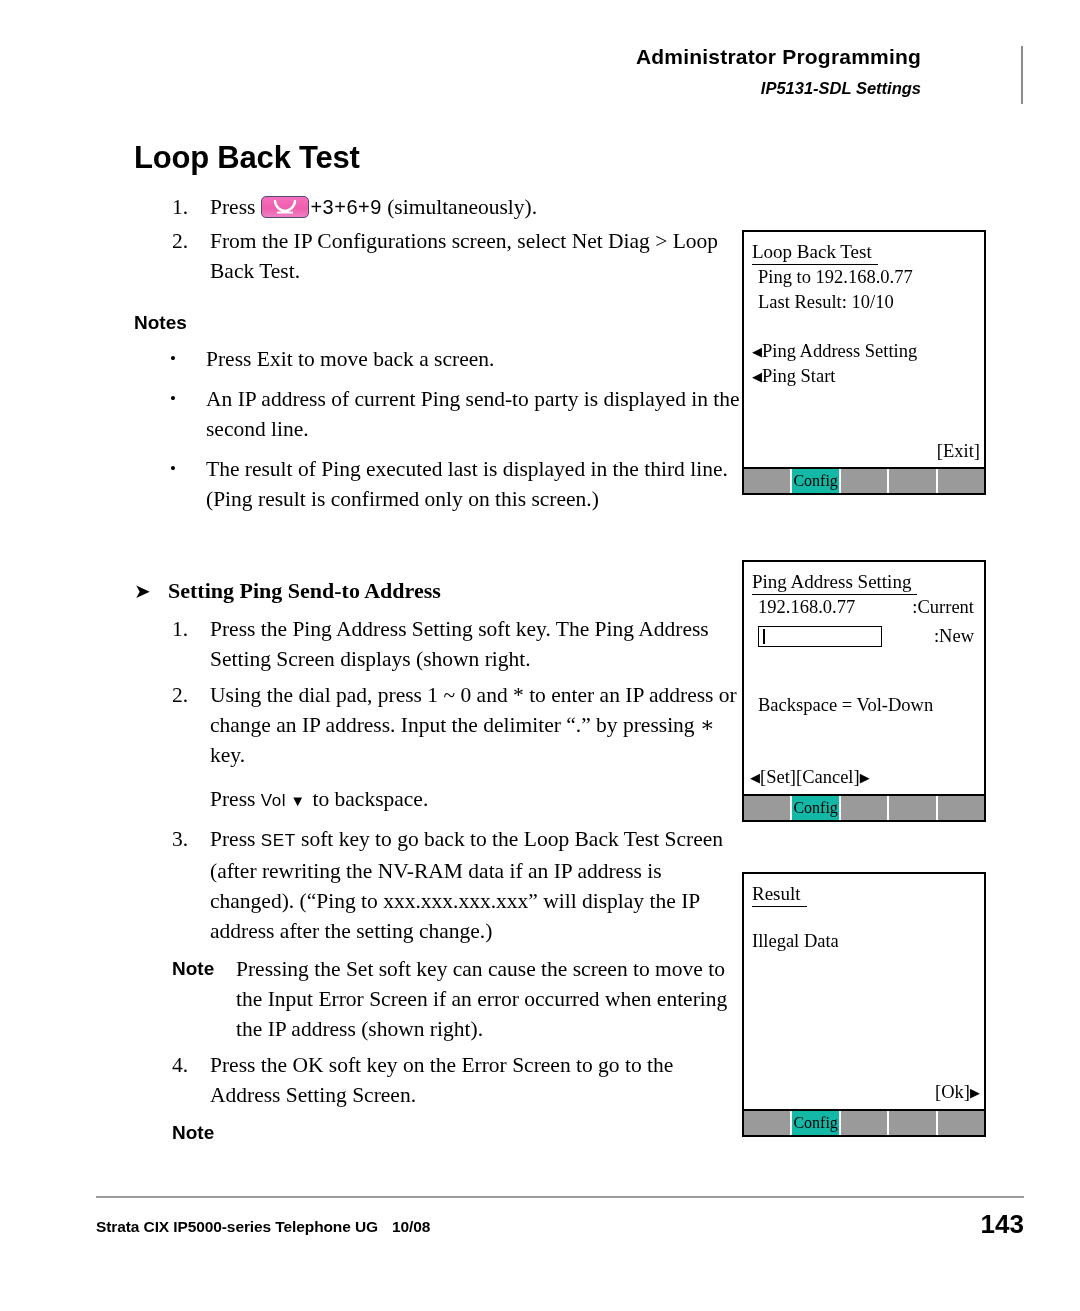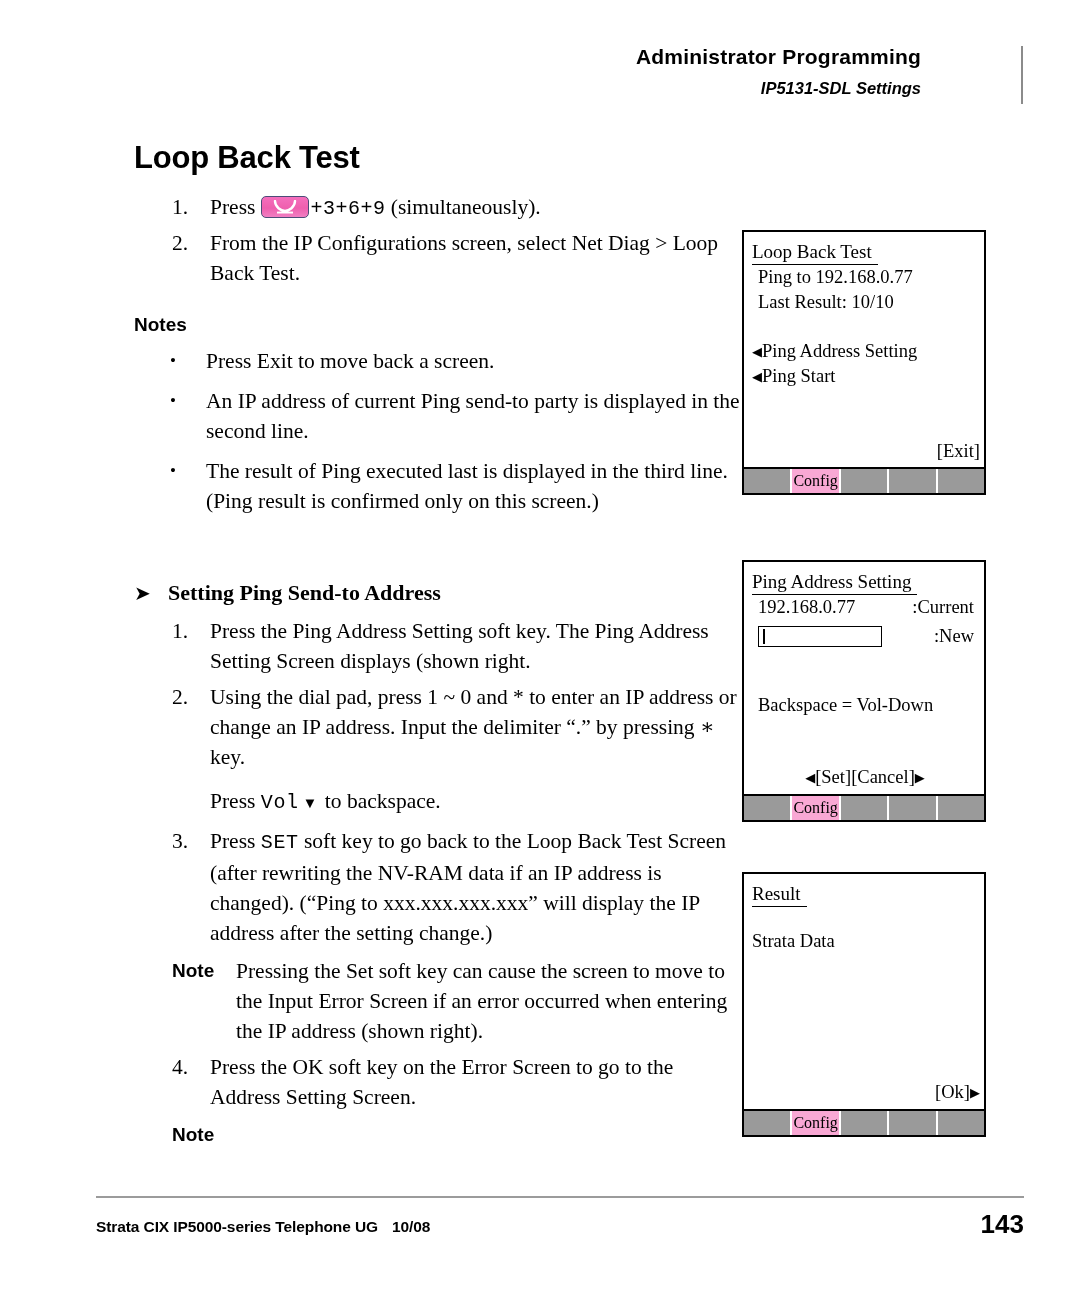--- a/index.html
+++ b/index.html
@@ -95,27 +95,27 @@
     position: relative;
     border: 1.5px solid #4c4c78;
     border-radius: 5px;
     background: #f06cb4;
     background: linear-gradient(180deg, #f56fbd 0%, #ee5fae 55%, #f27ec2 100%);
     box-sizing: border-box;
   }
   .keyicon svg { position:absolute; left: 50%; top: 50%; transform: translate(-50%,-50%); }
 
   .mono {
-    font-family: Liberation Mono, monospace;
+    font-family: Liberation Sans, sans-serif;
     font-size: 20px;
     letter-spacing: 0.5px;
   }
   .keycap {
-    font-family: Liberation Mono, monospace;
-    font-size: 20px;
+    font-family: Liberation Sans, sans-serif;
+    font-size: 17px;
     letter-spacing: 0.6px;
   }
 
   .notes-head {
     font-family: "Liberation Sans", "DejaVu Sans", sans-serif;
     font-weight: bold;
     font-size: 19px;
     margin-top: 26px;
     margin-bottom: 10px;
   }
@@ -261,21 +261,21 @@
     height: 15px;
     background: #000;
   }
 
   .lcd-bottom {
     position: absolute;
     left: 6px;
     right: 4px;
     bottom: 4px;
     display: flex;
-    justify-content: center;
+    justify-content: flex-start;
     align-items: center;
     font-size: 18.5px;
     line-height: 24px;
     white-space: nowrap;
   }
   .lcd-bottom.right-only { justify-content: flex-end; }
 
   .softkeys {
     position: absolute;
     left: 0;
@@ -290,21 +290,21 @@
     flex: 1;
     background: #9a9a9a;
     border-right: 2px solid #fff;
     display: flex;
     align-items: center;
     justify-content: center;
     font-size: 16px;
     box-sizing: border-box;
   }
   .skey:last-child { border-right: none; }
-  .skey.active { background: #f9a8d4; }
+  .skey.active { background: #14b8a6; }
 
   
   .footer-rule {
     position: absolute;
     left: 96px;
     top: 1196px;
     width: 928px;
     height: 2px;
     background: #9b9b9b;
   }
@@ -460,21 +460,21 @@
     <div class="skey"></div>
     <div class="skey"></div>
     <div class="skey"></div>
   </div>
 </div>
 
 <div class="lcd" id="lcd-errors">
   <div class="lcd-screen">
     <div class="lcd-title">Result</div>
     <div class="lcd-gap"></div>
-    <div class="lcd-line" style="padding-left:0;margin-top:10px;">Strata Data</div>
+    <div class="lcd-line" style="padding-left:0;margin-top:10px;">Illegal Data</div>
     <div class="lcd-bottom right-only">
       <span><span>[Ok]</span><span class="tri-r">▶</span></span>
     </div>
   </div>
   <div class="softkeys">
     <div class="skey"></div>
     <div class="skey active">Config</div>
     <div class="skey"></div>
     <div class="skey"></div>
     <div class="skey"></div>

